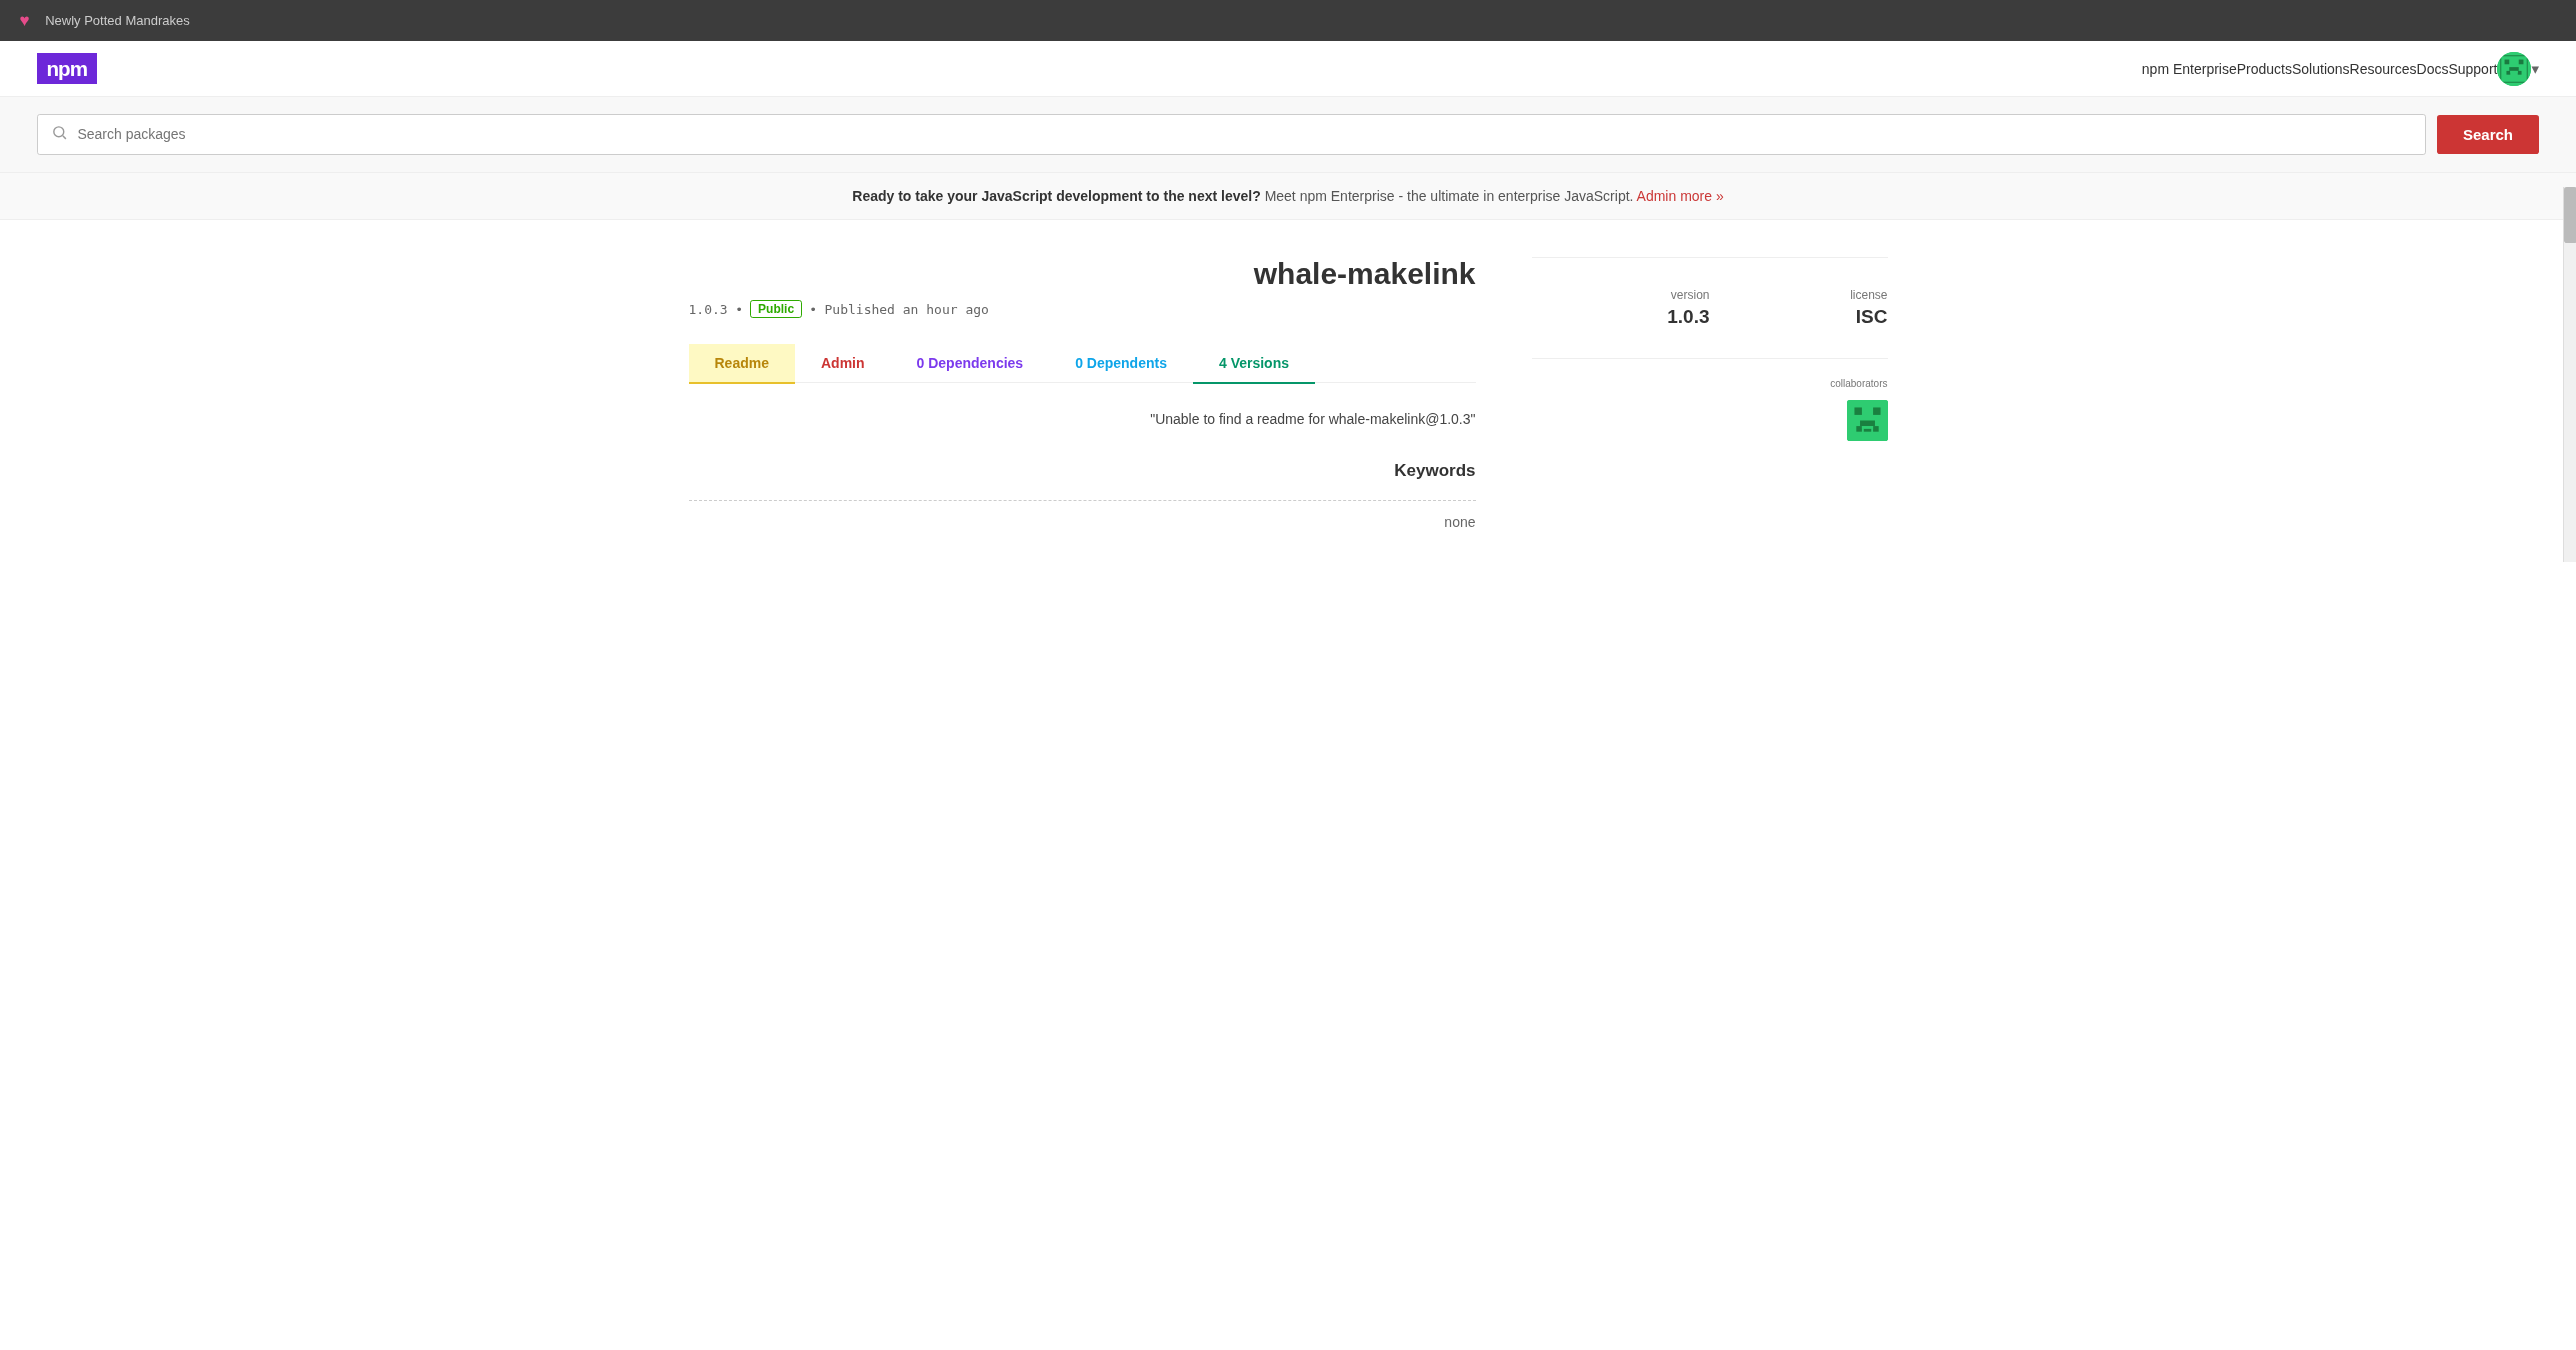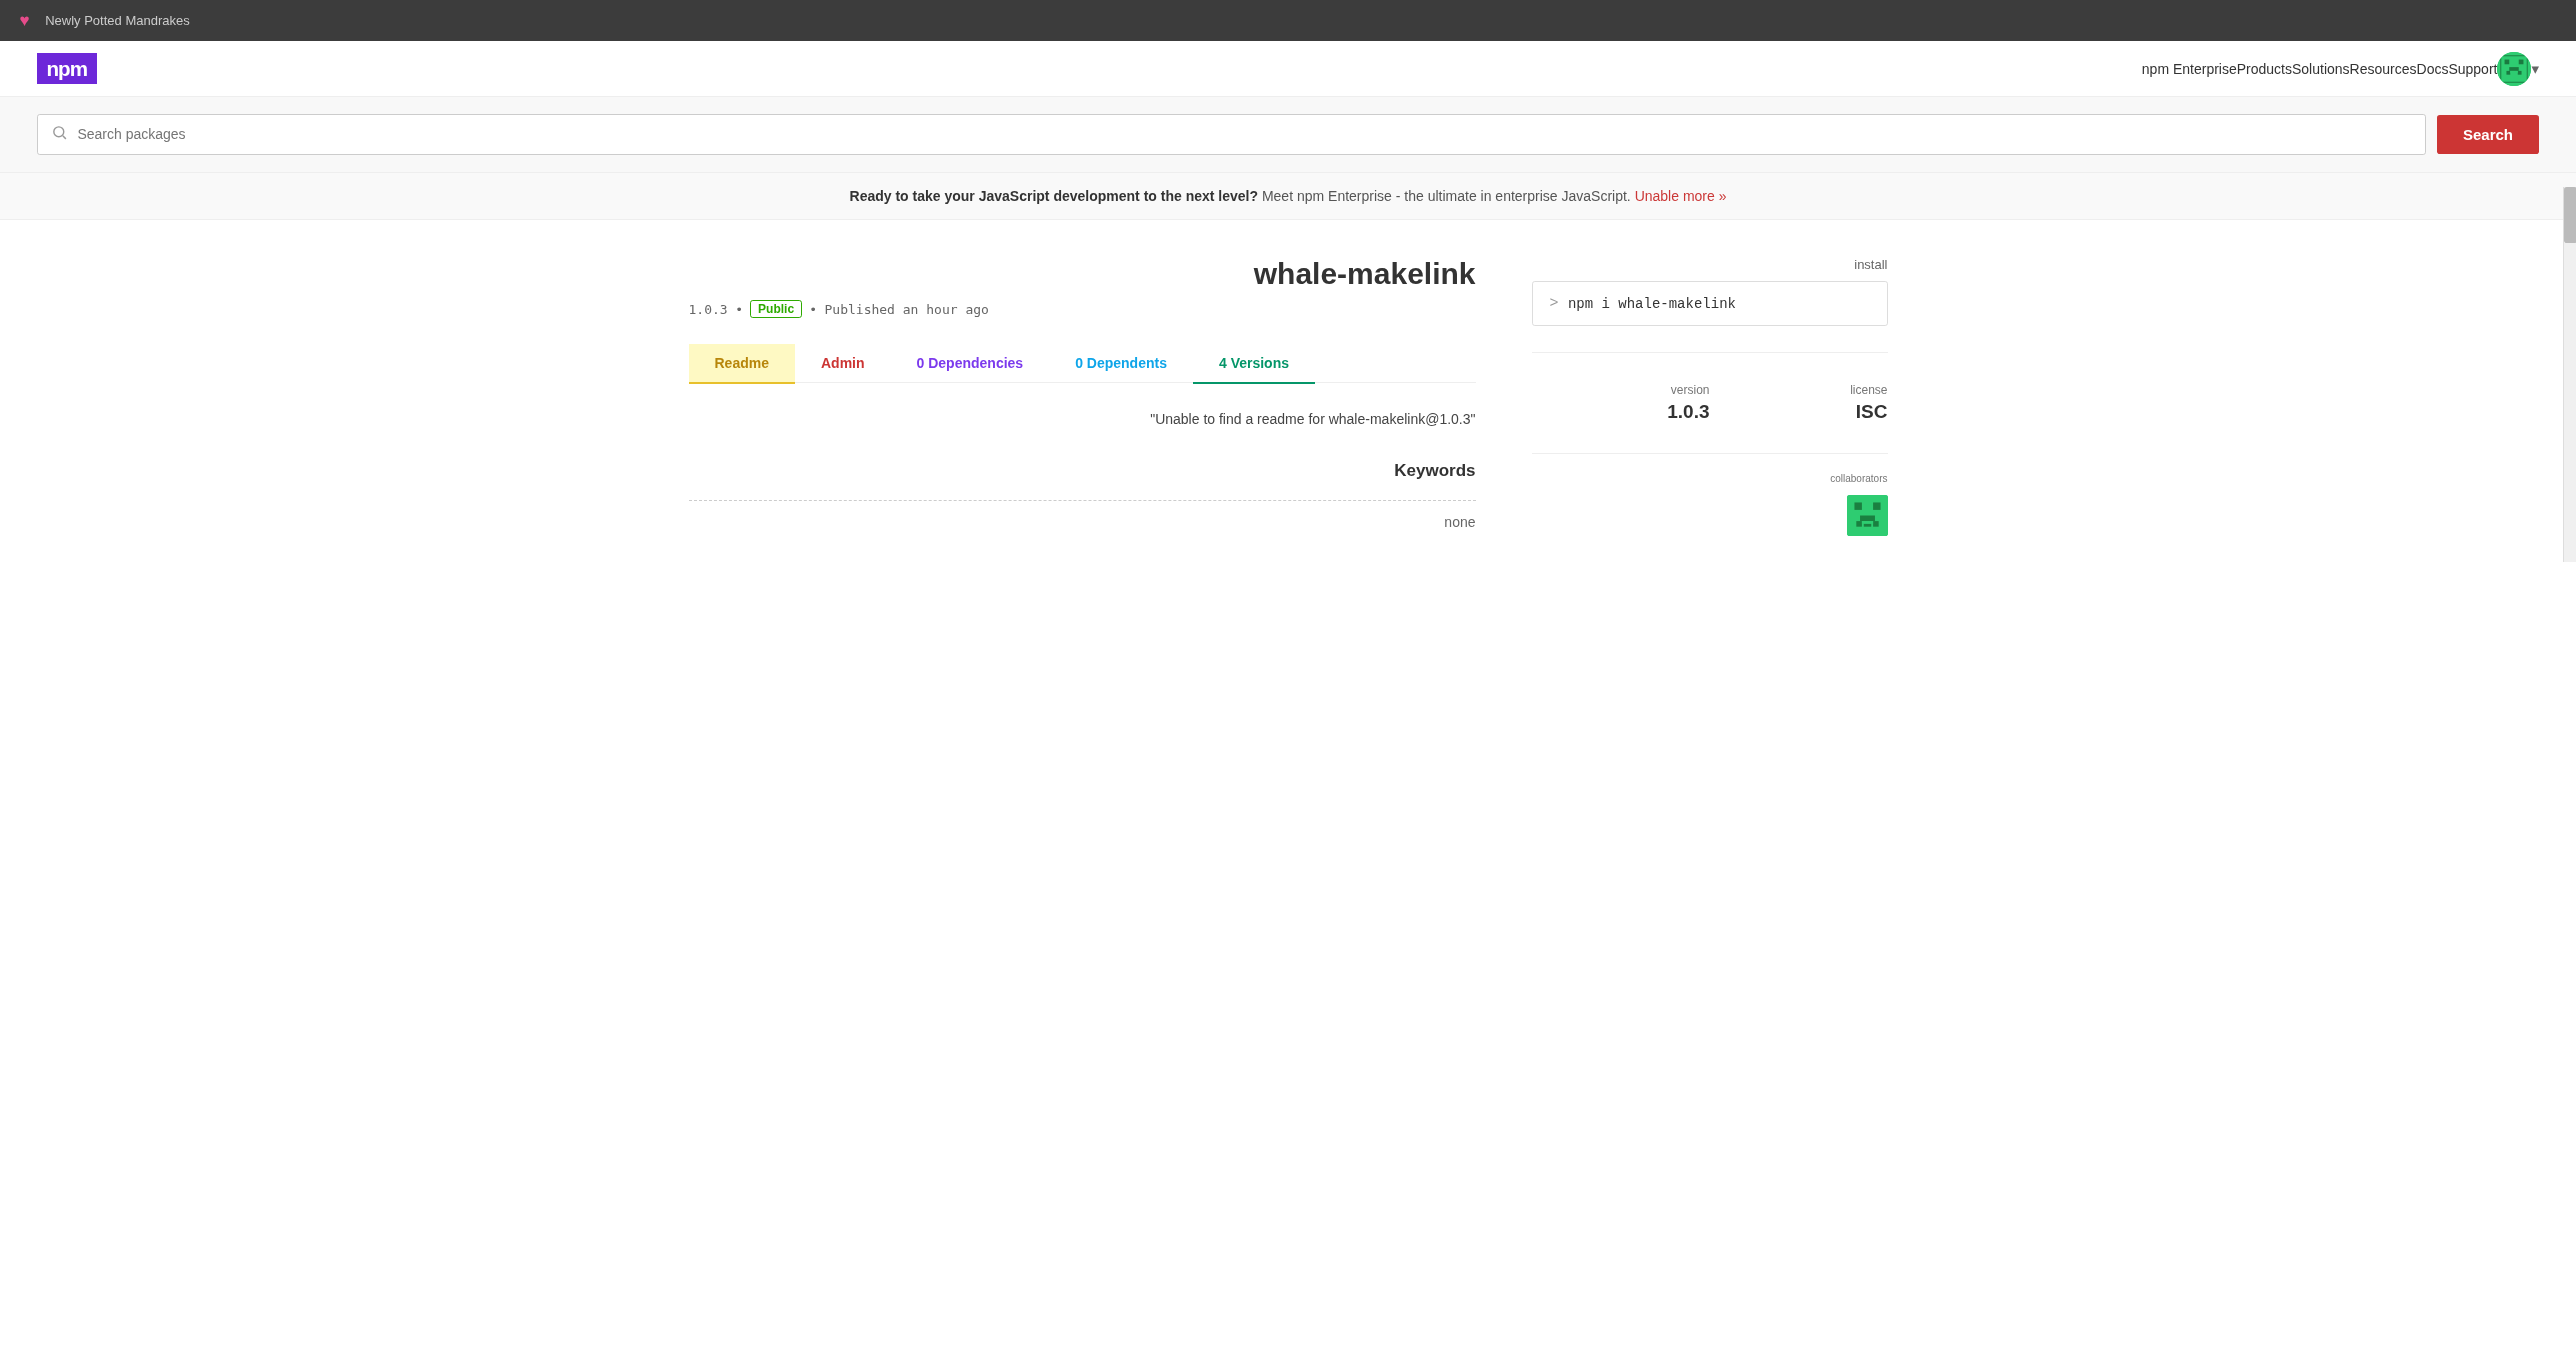--- a/index.html
+++ b/index.html
@@ -367,21 +367,21 @@
       </svg>
     </span>
     <input type="text" placeholder="Search packages" style="">
   </div>
   <button class="search-btn">Search</button>
 </div>
 
 <div class="banner">
   <strong>Ready to take your JavaScript development to the next level?</strong>
   <span> <span>Meet npm Enterprise - the ultimate in enterprise JavaScript.</span> </span>
-  <a href="#">Unable more »</a>
+  <a href="#">Admin more »</a>
 </div>
 
 <div class="main-content">
 
   <div class="left-panel">
 
     <h1 class="pkg-title">whale-makelink</h1>
     <div class="pkg-meta">
       <span>1.0.3</span>
       <span>•</span>
@@ -405,27 +405,20 @@
     <div class="keywords-section">
       <h3>Keywords</h3>
       <hr class="keywords-divider">
       <p class="keywords-none">none</p>
     </div>
 
   </div>
 
   <div class="right-panel">
 
-    <div class="install-section">
-      <div class="install-label">install</div>
-      <div class="install-box">
-        <span class="install-prompt">&gt;</span>
-        <span>npm i whale-makelink</span>
-      </div>
-    </div>
 
     <div class="meta-grid">
       <div class="meta-item">
         <div class="meta-item-label">version</div>
         <div class="meta-item-value">1.0.3</div>
       </div>
       <div class="meta-item">
         <div class="meta-item-label">license</div>
         <div class="meta-item-value">ISC</div>
       </div>

